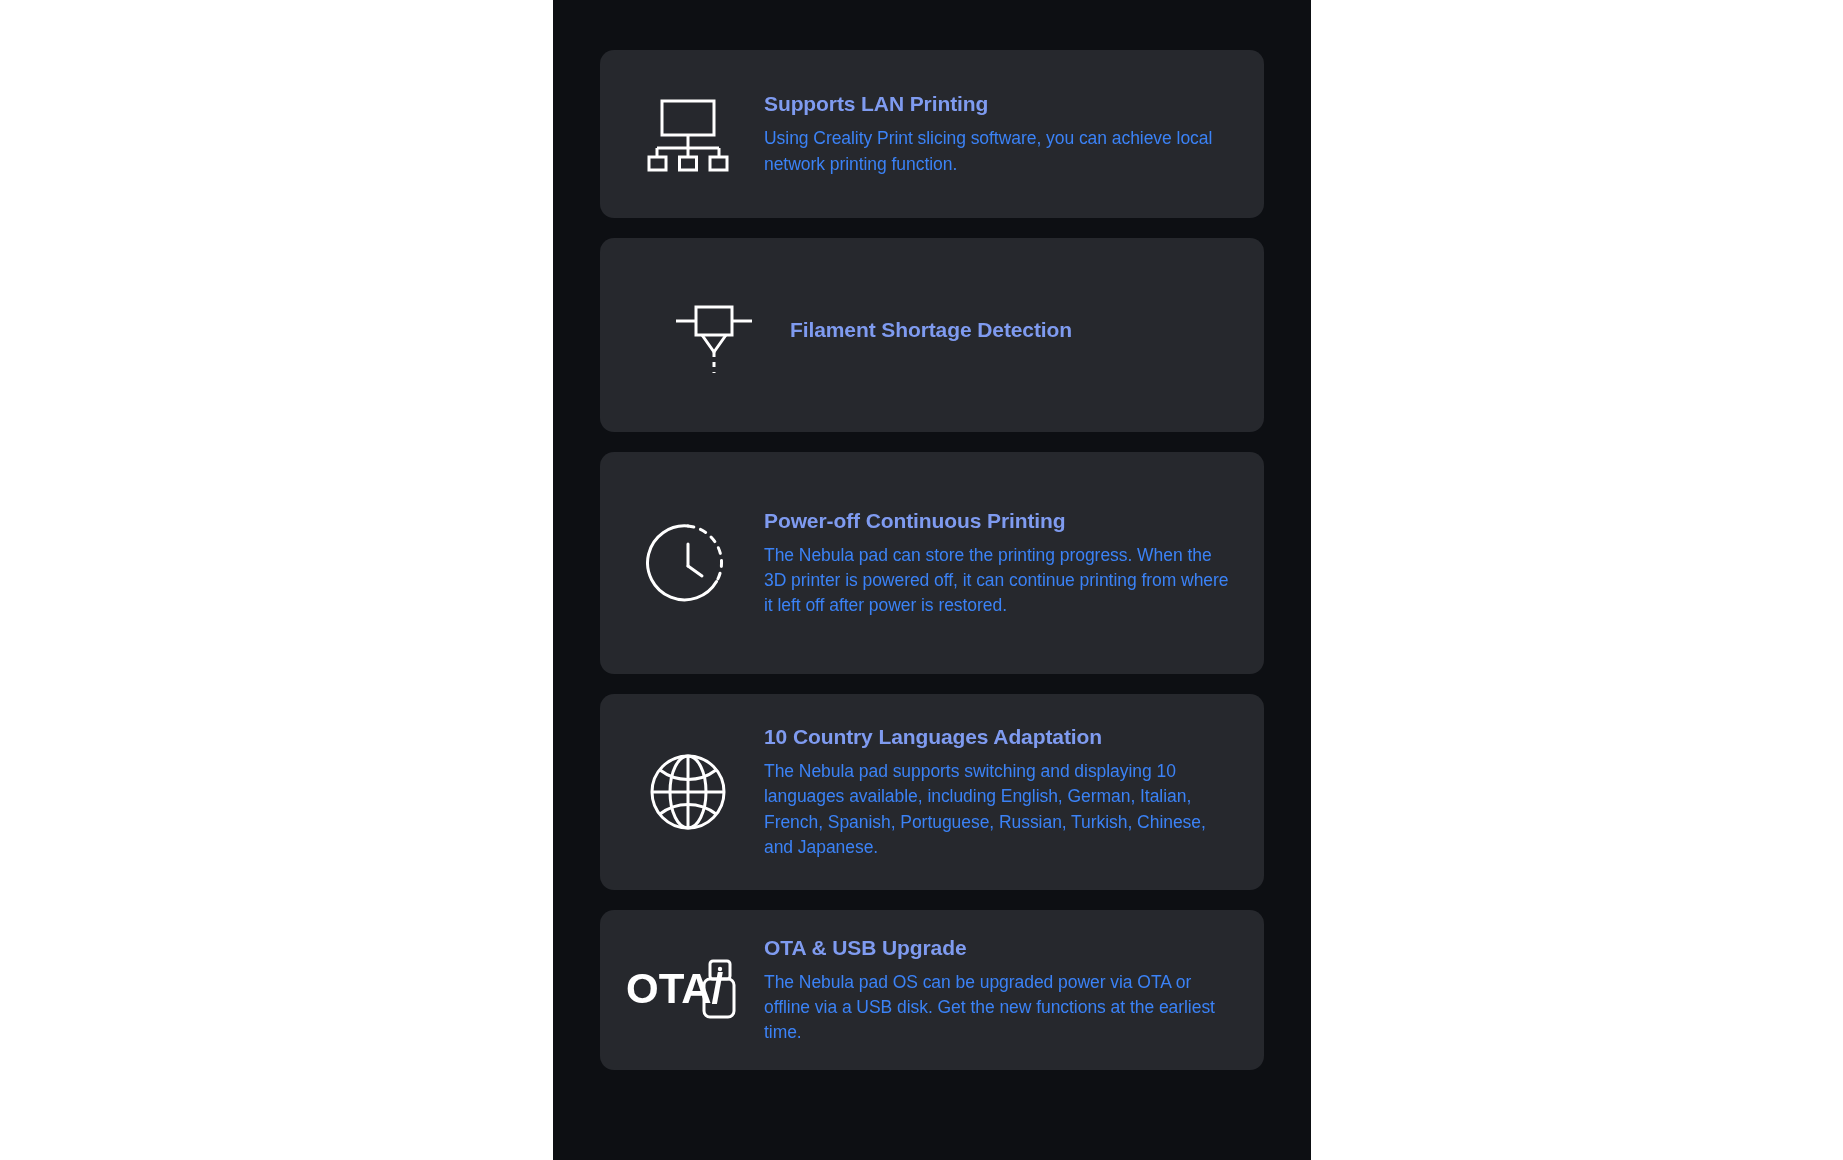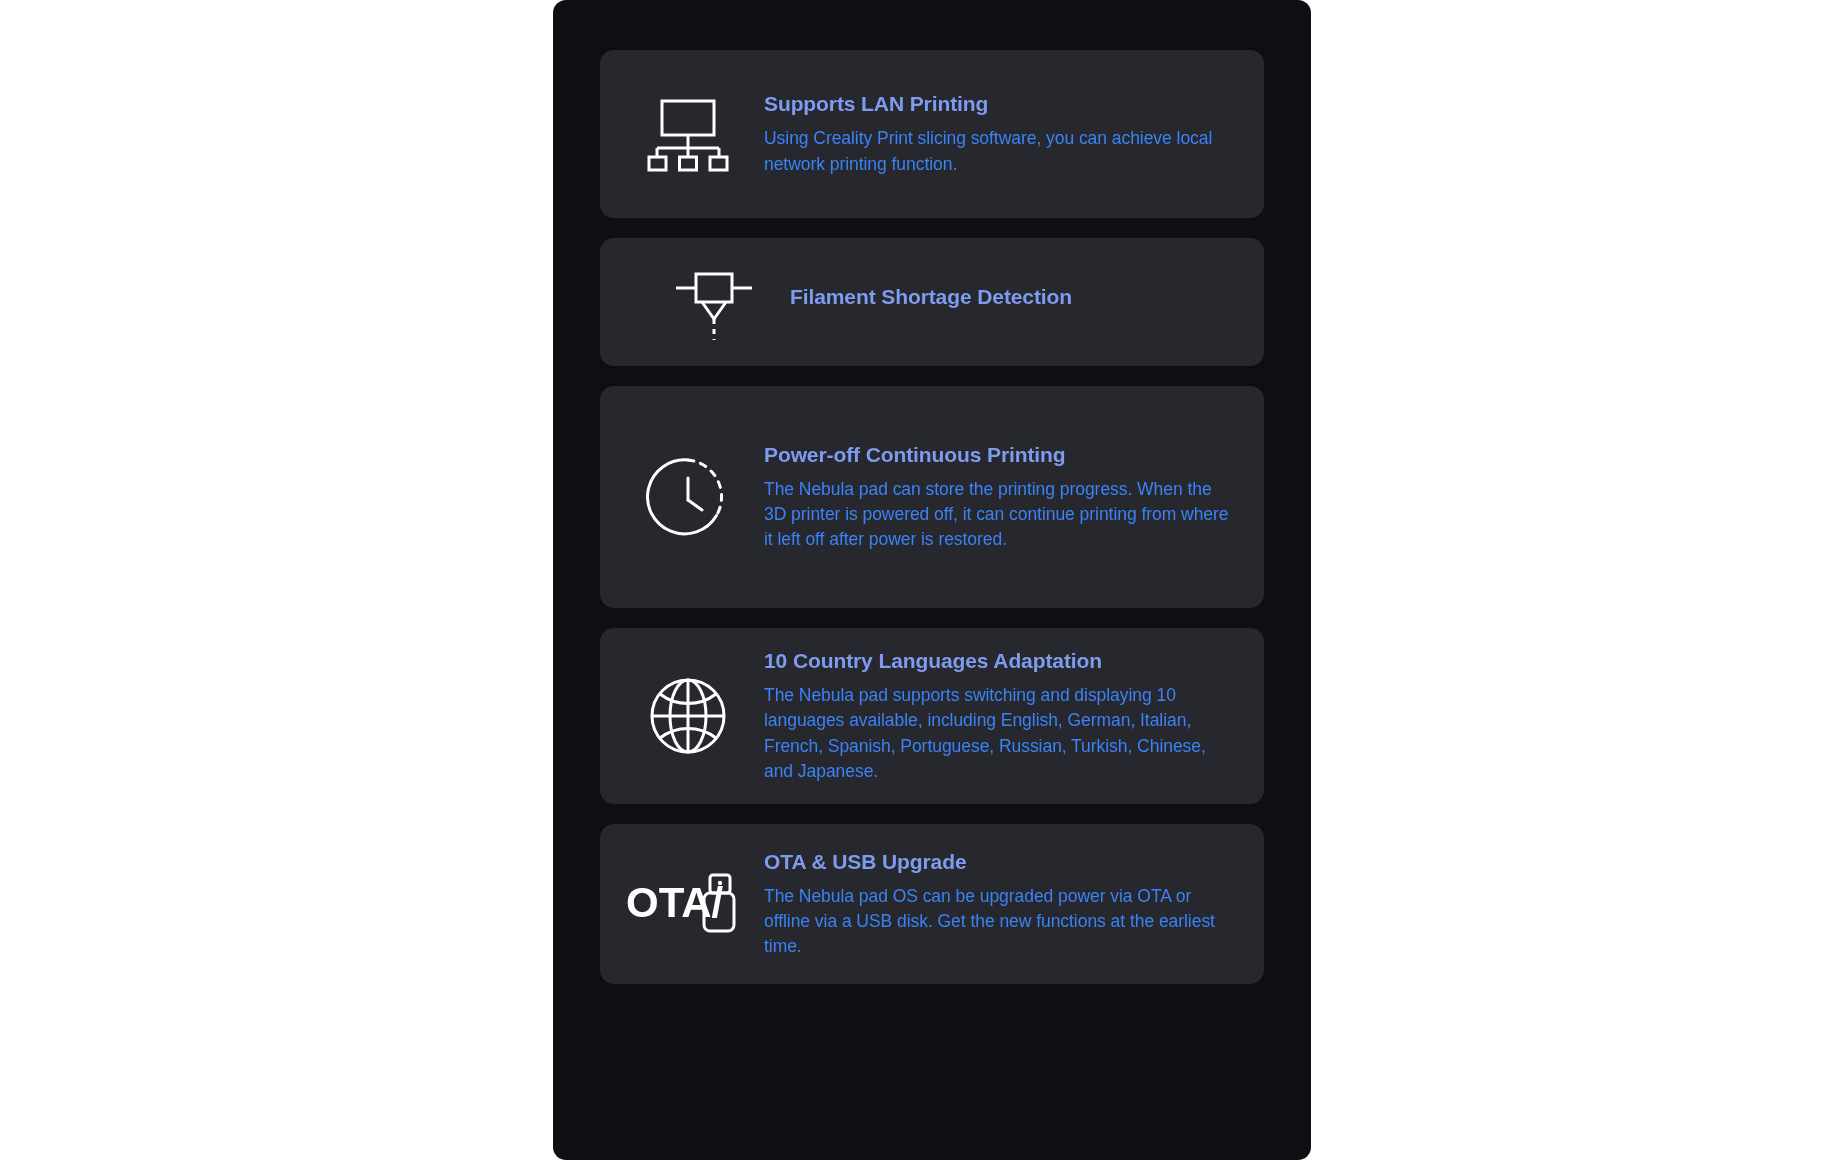--- a/index.html
+++ b/index.html
@@ -25,21 +25,20 @@
 
   
   .panel {
     position: absolute;
     left: 553px;
     top: 0;
     width: 758px;
     height: 1160px;
     background: #0d0f13;
     box-sizing: border-box;
-    border-radius: 13px;
   }
 
   .cards {
     position: absolute;
     left: 47px;
     top: 50px;
     width: 664px;
     display: flex;
     flex-direction: column;
     gap: 20px;
@@ -80,23 +79,23 @@
   .card-text {
     color: #3b82f6;
     font-size: 17.5px;
     line-height: 1.44;
     margin: 0;
     letter-spacing: -0.05px;
   }
 
   
   .card.h1 { height: 168px; }
-  .card.h2 { height: 128px; padding-left: 44px; }
+  .card.h2 { height: 194px; padding-left: 44px; }
   .card.h3 { height: 222px; }
-  .card.h4 { height: 176px; }
+  .card.h4 { height: 196px; }
   .card.h5 { height: 160px; }
 
   .icon-svg { display: block; }
 </style>
 </head>
 <body>
 
 <div id="page">
   <div class="panel">
     <div class="cards">

